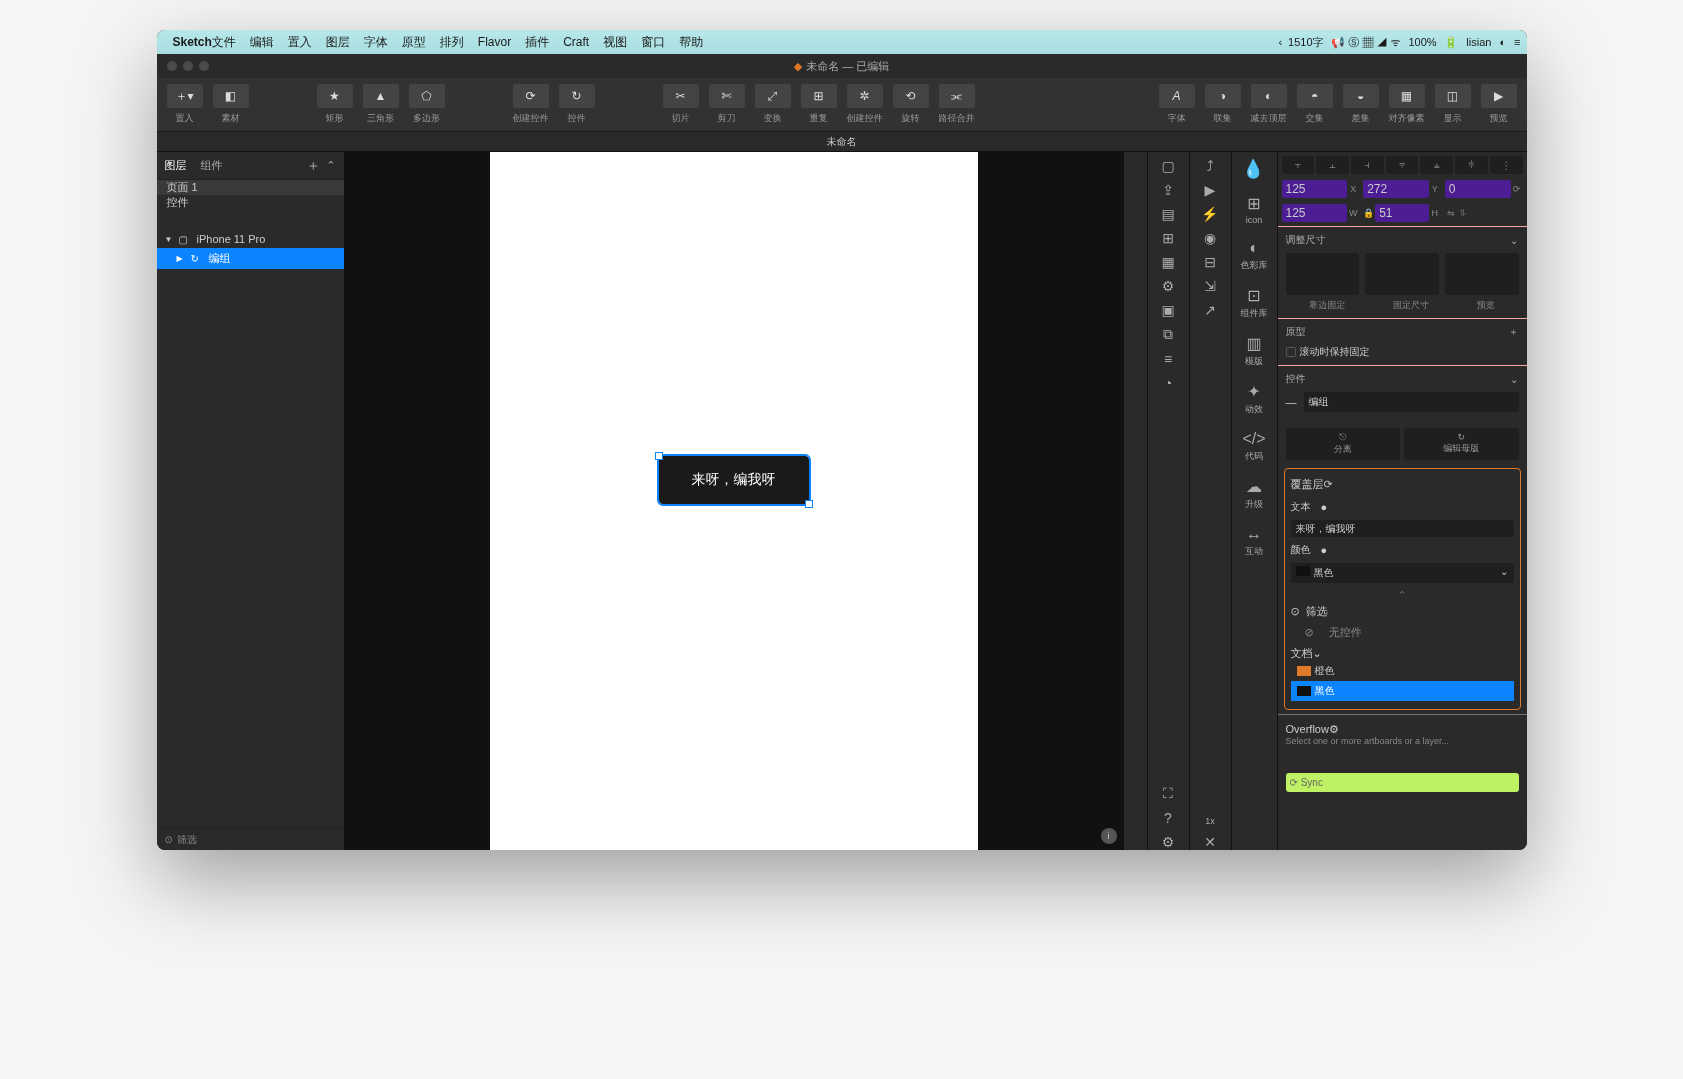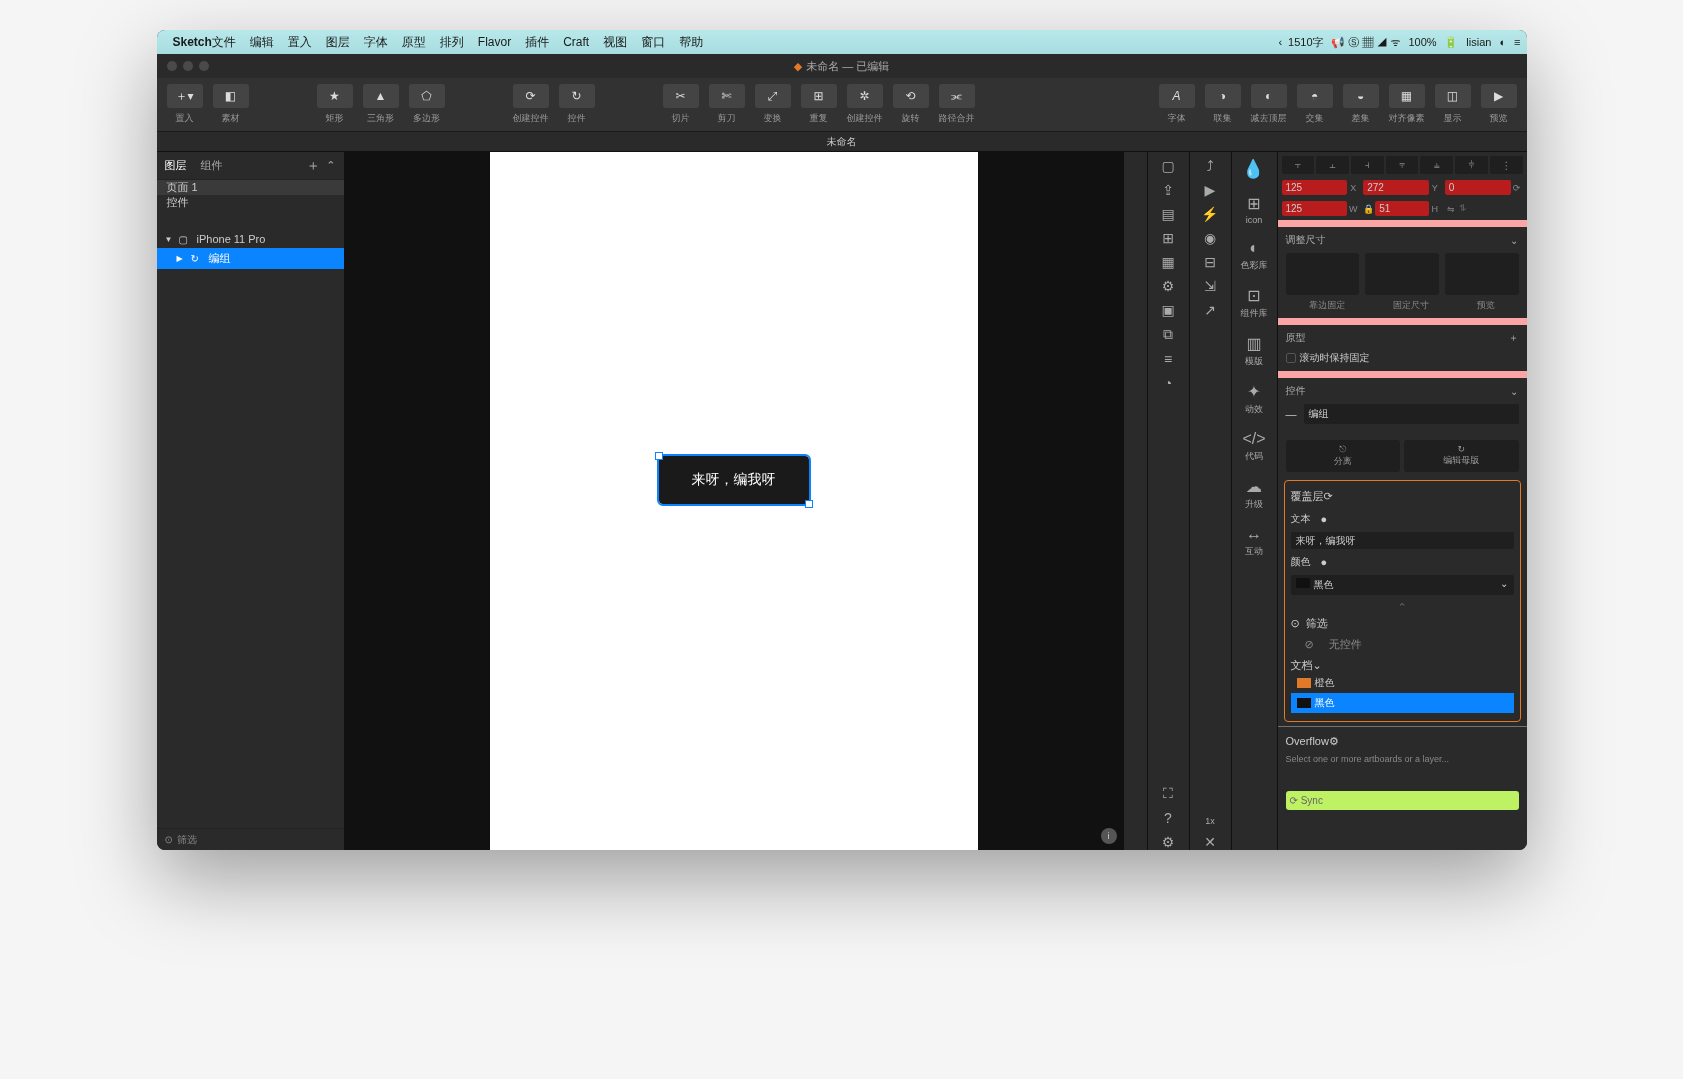--- a/index.html
+++ b/index.html
@@ -46,23 +46,23 @@
 .sidecol2 { width: 46px; background: #2a2a2a; border-left: 1px solid #111; display: flex; flex-direction: column; align-items: center; padding-top: 6px; gap: 14px; font-size: 11px; color: #aaa; }
 .sidecol2 .it { display:flex; flex-direction:column; align-items:center; gap:2px; }
 .sidecol2 .it .ic3 { font-size: 16px; }
 .sidecol2 .it .lb2 { font-size: 9px; }
 .inspector { width: 250px; background: #2a2a2a; border-left: 1px solid #111; display: flex; flex-direction: column; font-size: 11px; color: #ccc; overflow-y:auto; }
 .insp-top { display:flex; flex-direction:column; padding:4px; gap:2px;}
 .segrow { display:flex; gap:2px; }
 .segrow .seg { flex:1; height:18px; background:#1f1f1f; border-radius:2px; display:flex; align-items:center; justify-content:center; font-size:10px; color:#888;}
 .fields { display:flex; gap:4px; margin-top:4px;}
 .fields .fgrp { flex:1; display:flex; align-items:center; }
-.fields input { flex:1; width:30px; background:#b91c1c; border:none; color:#ccc; font-size:10px; padding:2px 4px; border-radius:2px;}
+.fields input { flex:1; width:30px; background:#4c1d95; border:none; color:#ccc; font-size:12px; padding:2px 4px; border-radius:2px;}
 .fields .lb3 { width:12px; font-size:9px; color:#888; text-align:center;}
-.section { padding:6px 8px; border-top:7px solid #fca5a5; }
+.section { padding:6px 8px; border-top:1px solid #fca5a5; }
 .section .title { font-size:10px; color:#aaa; margin-bottom:6px; display:flex; align-items:center;}
 .section .title .r { margin-left:auto; }
 .resize-grid { display:flex; gap:6px; }
 .resize-grid .box { flex:1; height:42px; background:#1f1f1f; border-radius:3px; }
 .cap { font-size:9px; color:#888; display:flex; justify-content:space-around; margin-top:4px;}
 .bordered { border:1px solid #e07a2a; border-radius:4px; margin:4px 6px; padding:8px 6px; }
 .field-row { display:flex; align-items:center; margin-bottom:6px; gap:6px;}
 .field-row input, .field-row .val { flex:1; background:#1f1f1f; border:none; color:#ccc; font-size:10px; padding:3px 5px; border-radius:2px;}
 .colorchip { width:14px; height:10px; display:inline-block; margin-right:4px; }
 .list-item { padding:3px 6px; display:flex; align-items:center; font-size:10px;}
@@ -453,18 +453,18 @@
             <span>橙色</span>
           </div>
         <div class="list-item sel2">
             <span class="colorchip" style="background:#111"></span>
             <span>黑色</span>
           </div>
       </div>
 
       <div class="overflow-section">
         <div class="title"><span>Overflow</span><span class="r">⚙</span></div>
-        <div style="font-size:9px;color:#888;margin-top:6px">Select one or more artboards or a layer...</div>
+        <div style="font-size:9px;color:#888;">Select one or more artboards or a layer...</div>
       </div>
       <div class="sync"><span>⟳ </span><span>Sync</span></div>
     </div>
   </div>
 </div>
 
 </body></html>

